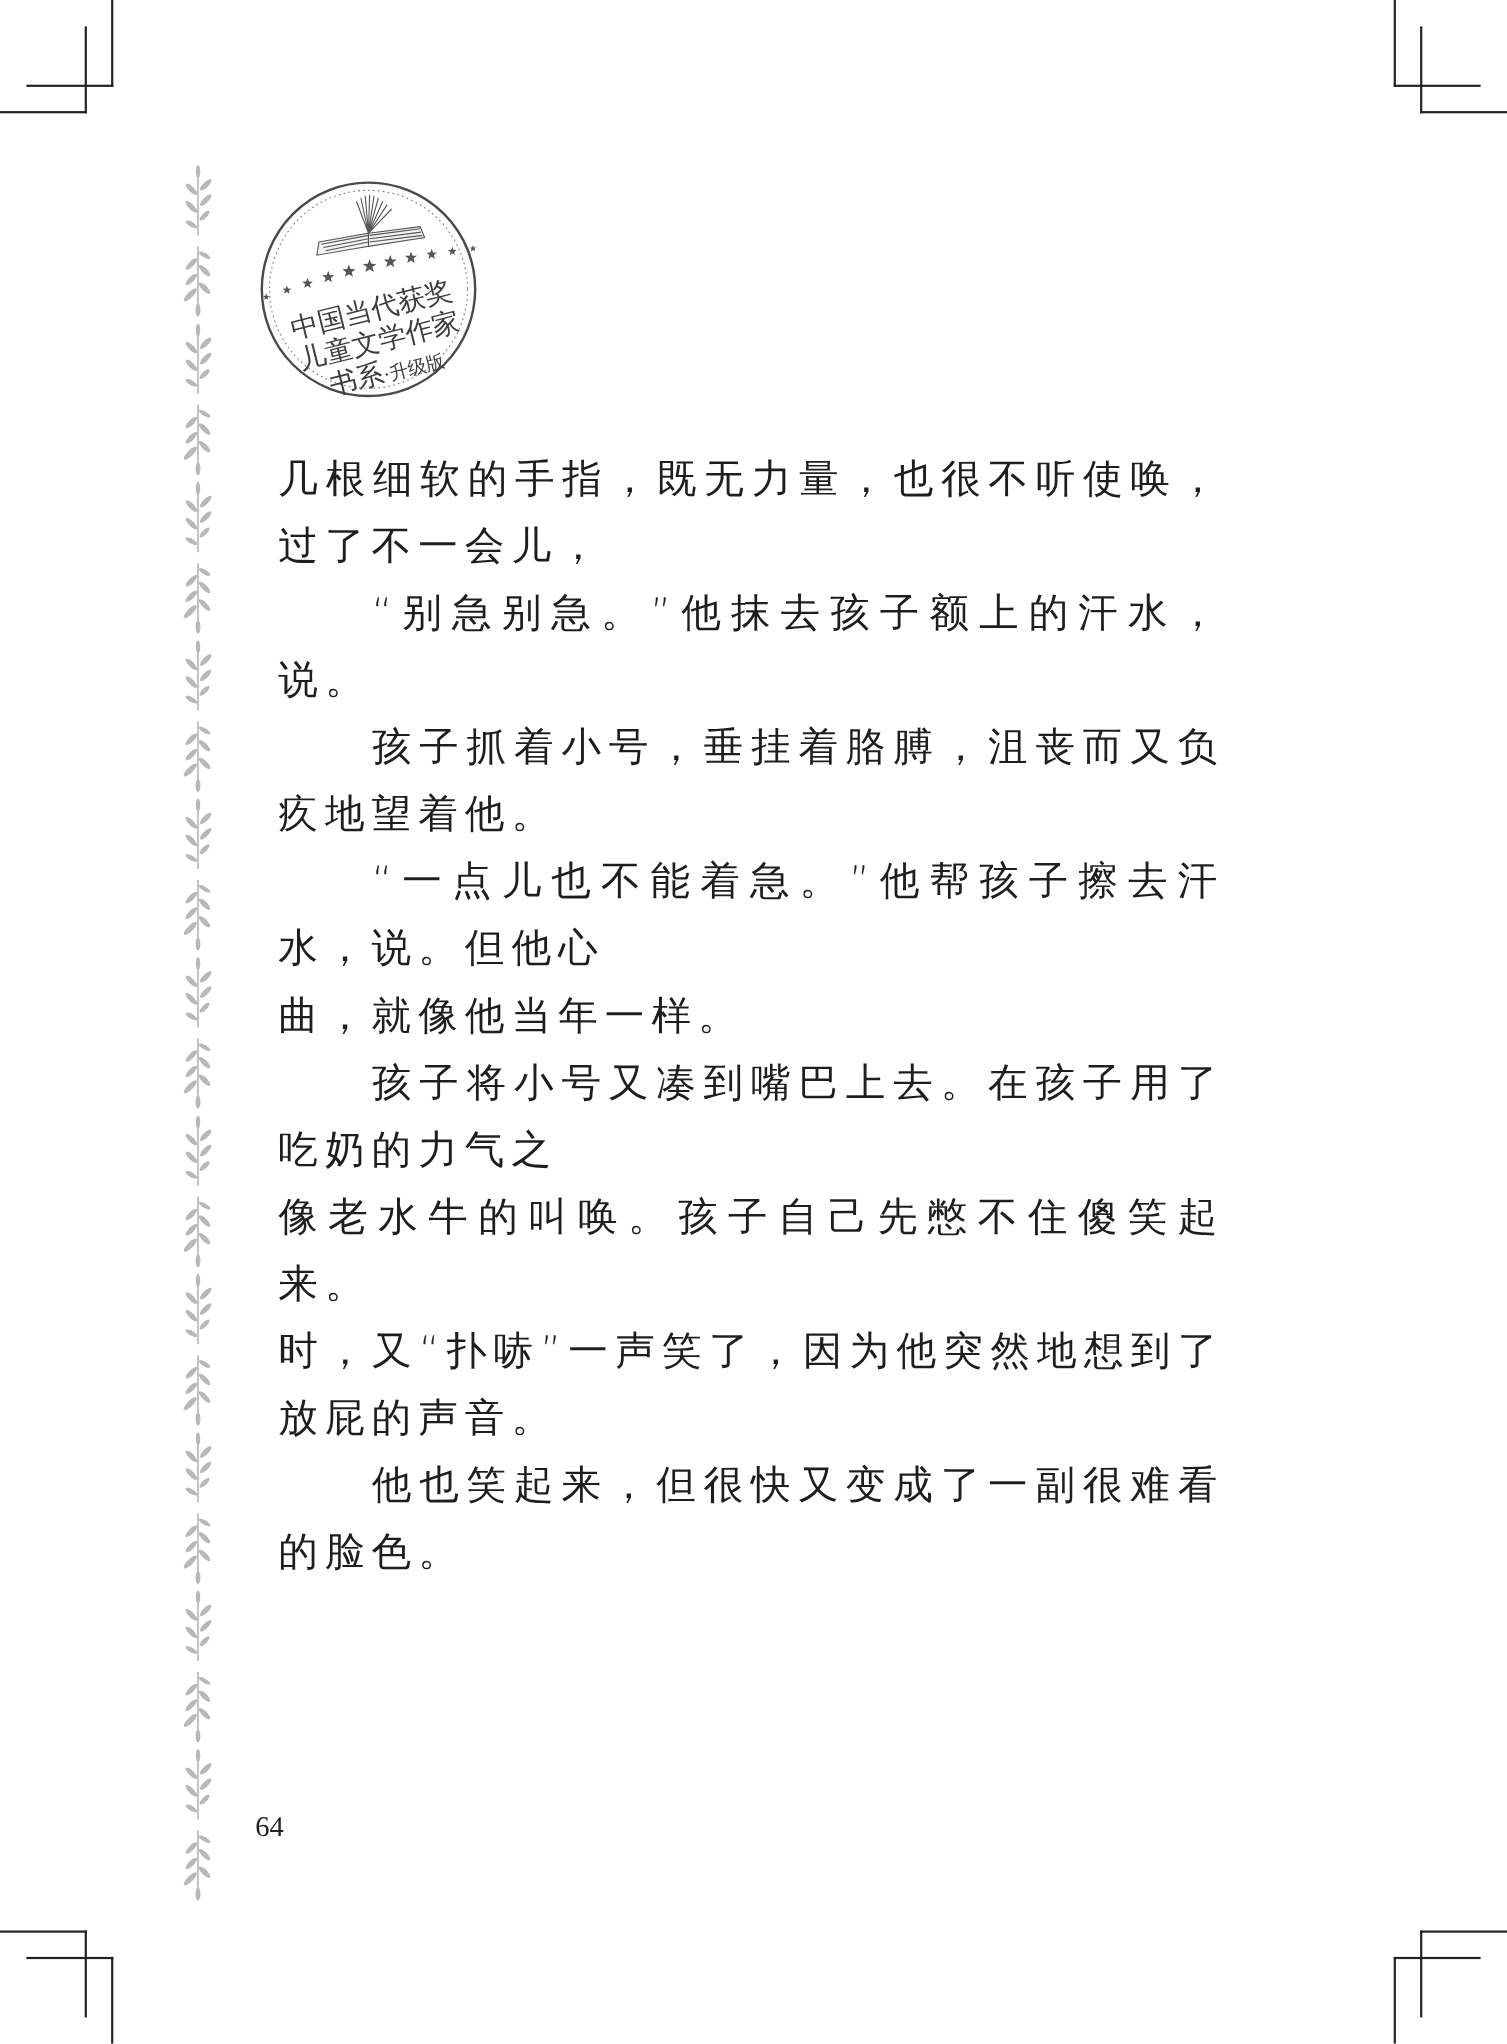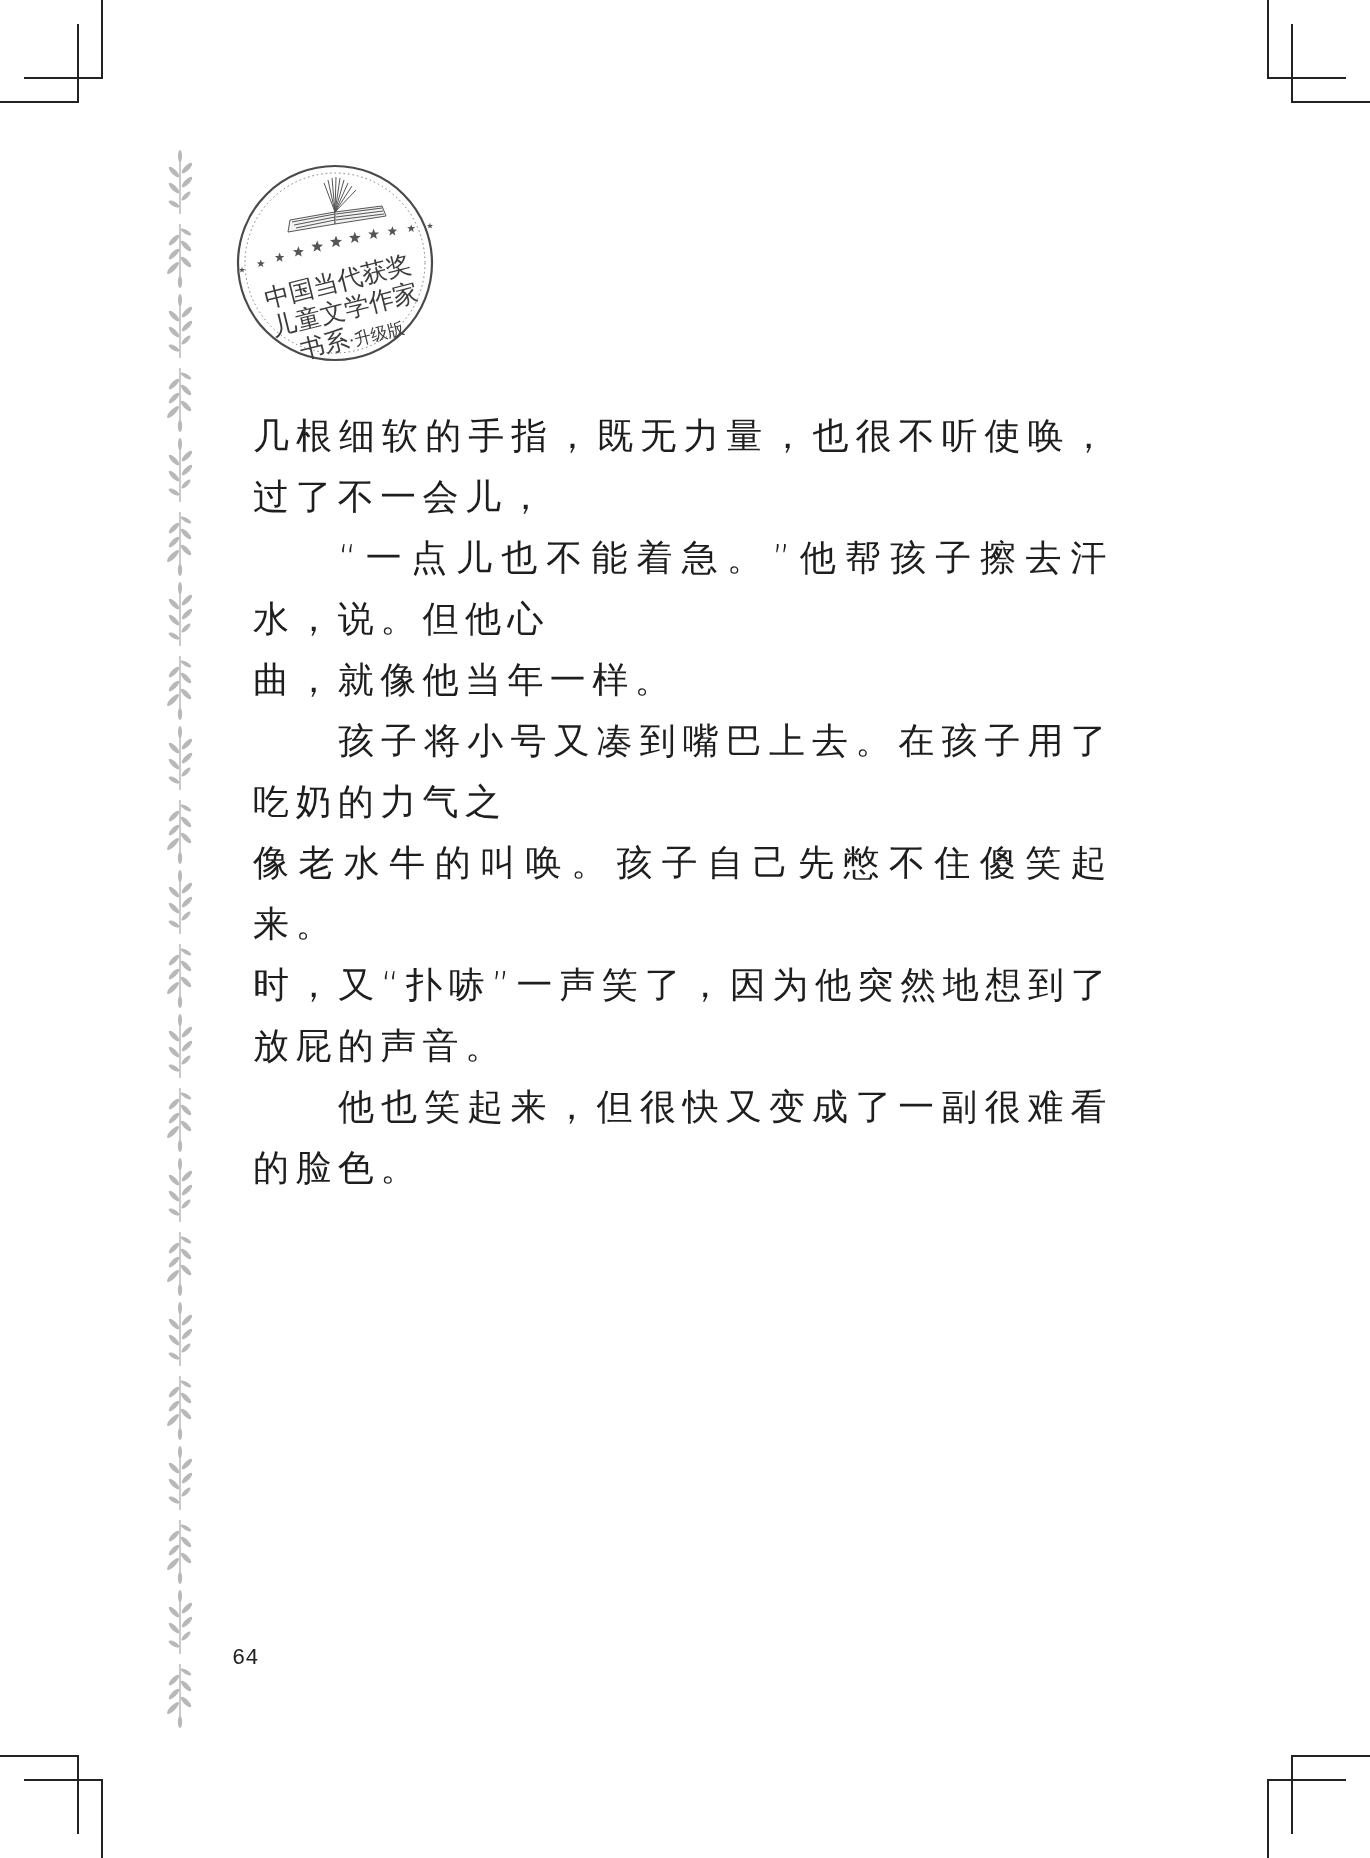--- a/index.html
+++ b/index.html
@@ -14,21 +14,21 @@
   .badge-svg { position: absolute; left: 0; top: 0; }
   .badge-text { position: absolute; left: 28px; top: 108px; width: 170px; transform: rotate(-14deg); transform-origin: 50% 50%;
     font-family: "DejaVu Serif", "Liberation Serif", serif; color: #3c3c3c; text-align: center; line-height: 29px; }
   .badge-line { display: block; font-size: 25px; letter-spacing: 0px; white-space: nowrap; }
   .badge-line.small-tail .tail { font-size: 17px; }
 
   .body-text { position: absolute; left: 253px; top: 405px; width: 860px; }
   .para { margin: 0; font-size: 36px; line-height: 61px; letter-spacing: 6.4px; text-align: justify; text-align-last: left; color: #1e1e1e; font-family: "DejaVu Sans", "Liberation Sans", sans-serif; font-weight: 300; white-space: normal; word-break: break-all; }
   .para.indent { text-indent: 85px; }
 
-  .page-number { position: absolute; left: 232px; top: 1646px; font-size: 22px; color: #222; font-family: Liberation Mono, monospace; }
+  .page-number { position: absolute; left: 232px; top: 1646px; font-size: 26px; color: #222; font-family: Liberation Serif, serif; }
 </style>
 </head>
 <body>
 
 <div>
 
   <div class="crop" style="left:101px;top:0;width:2px;height:79px;"></div>
   <div class="crop" style="left:24px;top:77px;width:79px;height:2px;"></div>
   <div class="crop" style="left:77px;top:24px;width:2px;height:79px;"></div>
   <div class="crop" style="left:0;top:101px;width:79px;height:2px;"></div>
@@ -300,20 +300,22 @@
   </svg>
   <div class="badge-text">
     <span class="badge-line">中国当代获奖</span>
     <span class="badge-line">儿童文学作家</span>
     <span class="badge-line small-tail"><span>书系</span><span class="tail">·</span><span class="tail">升级版</span></span>
   </div>
 </div>
 
 <div class="body-text" id="body">
     <div class="para">几根细软的手指，既无力量，也很不听使唤，过了不一会儿，</div>
+    <div class="para indent">“别急别急。”他抹去孩子额上的汗水，说。</div>
+    <div class="para indent">孩子抓着小号，垂挂着胳膊，沮丧而又负疚地望着他。</div>
     <div class="para indent">“一点儿也不能着急。”他帮孩子擦去汗水，说。但他心</div>
     <div class="para">曲，就像他当年一样。</div>
     <div class="para indent">孩子将小号又凑到嘴巴上去。在孩子用了吃奶的力气之</div>
     <div class="para">像老水牛的叫唤。孩子自己先憋不住傻笑起来。</div>
     <div class="para">时，又“扑哧”一声笑了，因为他突然地想到了放屁的声音。</div>
     <div class="para indent">他也笑起来，但很快又变成了一副很难看的脸色。</div>
   </div>
 
 <div class="page-number">64</div>
 

